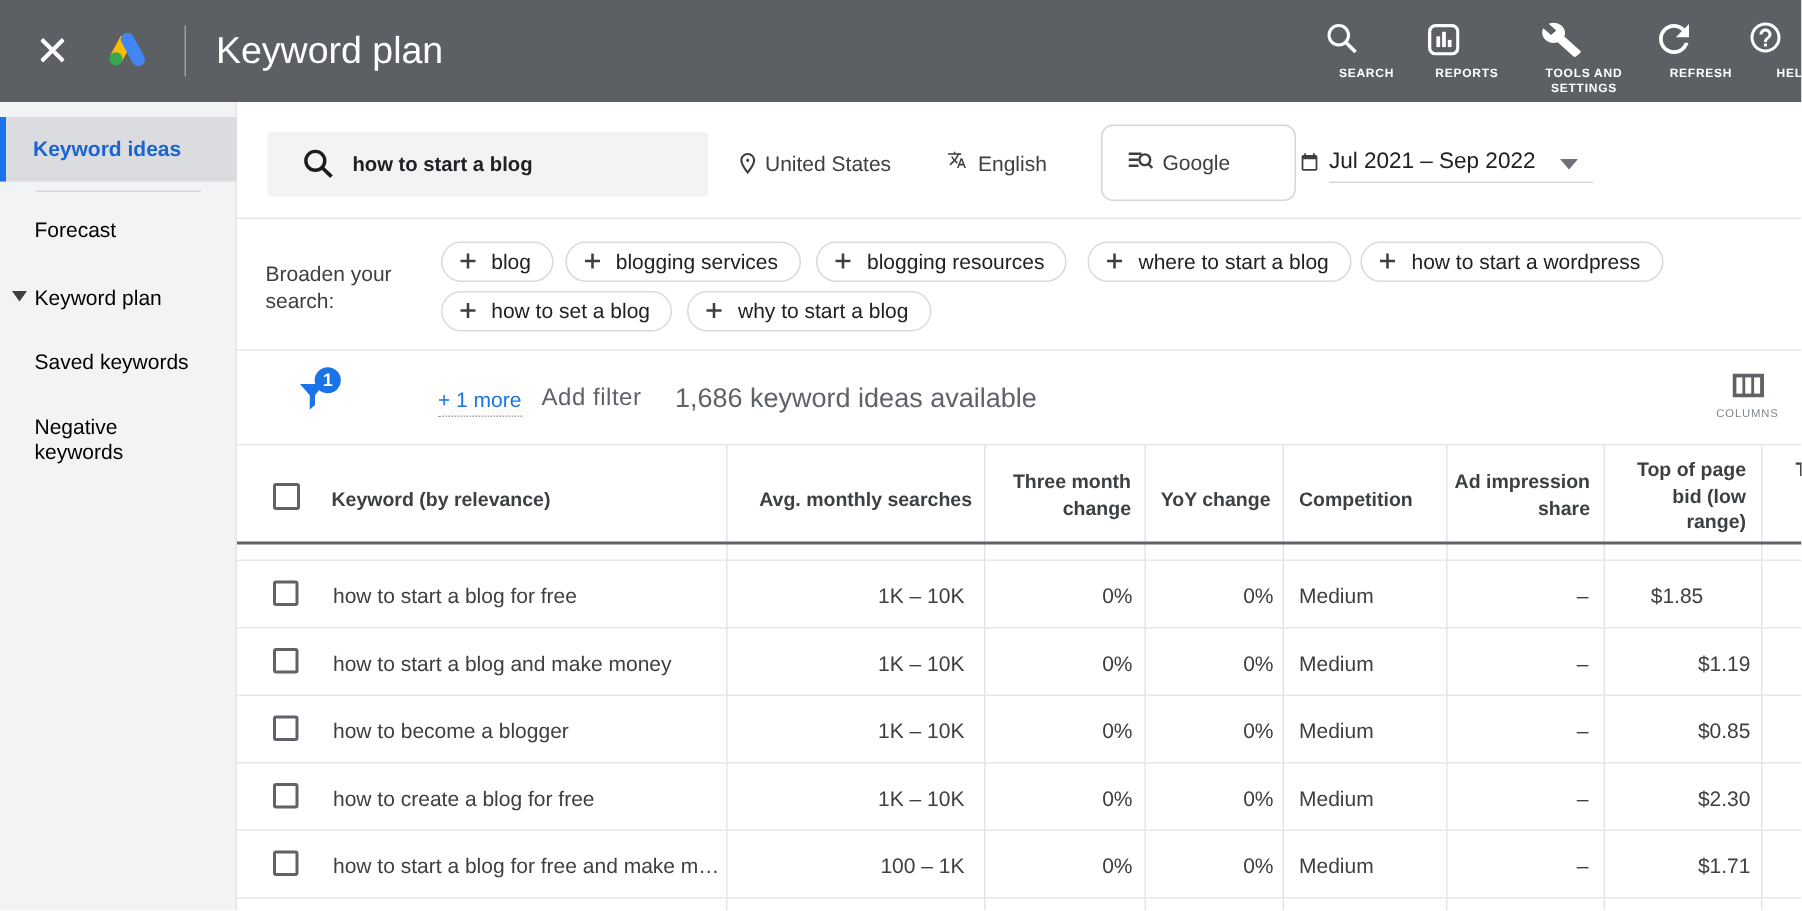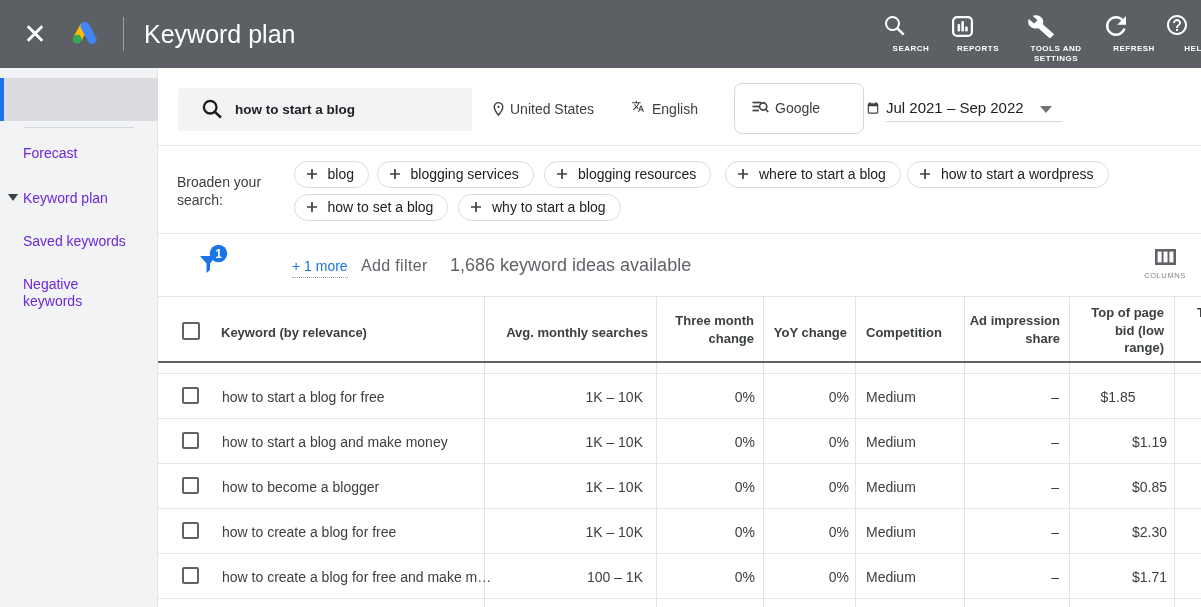--- a/index.html
+++ b/index.html
@@ -12,21 +12,21 @@
   .tb-title { position:absolute; left:144px; top:21.5px; font-size:25px; line-height:25px; color:#fff; }
   .tb-div { position:absolute; left:123px; top:17px; width:1px; height:34px; background:#9aa0a6; }
   .tb-label { position:absolute; top:44px; font-size:8px; font-weight:bold; color:#fff; letter-spacing:0.5px; line-height:10px; text-align:center;margin-left:16px; }
 
   
   .sidebar { position:absolute; left:0; top:68px; width:158px; height:539px; background:#f1f3f4; border-right:1px solid #e3e5e8; }
   .nav-sel { position:absolute; left:0; top:10px; width:158px; height:43px; background:#dadce0; }
   .nav-sel .bar { position:absolute; left:0; top:0; width:4px; height:43px; background:#1a73e8; }
   .nav-sel .txt { position:absolute; left:22px; top:0; line-height:43px; font-size:14px; font-weight:bold; color:#1a65d0; }
   .nav-div { position:absolute; left:24px; top:59px; width:110px; height:1px; background:#d5d8db; }
-  .nav { position:absolute; left:23px; font-size:14px; color:#6d28d9; }
+  .nav { position:absolute; left:23px; font-size:14px; color:#000000; }
   .nav-tri { position:absolute; left:8px; width:0; height:0; border-left:5.5px solid transparent; border-right:5.5px solid transparent; border-top:7px solid #3c4043; }
 
   
   .hline { position:absolute; background:#e4e6e8; height:1px; }
   .searchbox { position:absolute; left:178px; top:88px; width:294px; height:43px; background:#f1f3f4; border-radius:3px; }
   .searchbox .txt { position:absolute; left:57px; top:0; line-height:43px; font-size:13.5px; font-weight:bold; color:#202124; }
   .pill { position:absolute; font-size:14px; color:#3c4043; }
   .gbtn { position:absolute; left:734px; top:83px; width:130px; height:51px; border:1px solid #d4d7da; border-radius:8px; }
   .date-txt { position:absolute; left:886px; top:99px; font-size:15px; color:#202124; }
   .date-line { position:absolute; left:886px; top:121px; width:176px; height:1px; background:#d5d8db; }
@@ -91,20 +91,21 @@
 
   <svg class="abs" style="left:1165.4px;top:13px" width="24" height="24" viewBox="0 0 24 24">
     <path fill="#fff" d="M11 18h2v-2h-2v2zm1-16C6.48 2 2 6.48 2 12s4.48 10 10 10 10-4.48 10-10S17.52 2 12 2zm0 18c-4.41 0-8-3.59-8-8s3.59-8 8-8 8 3.59 8 8-3.59 8-8 8zm0-14c-2.21 0-4 1.79-4 4h2c0-1.1.9-2 2-2s2 .9 2 2c0 2-3 1.75-3 5h2c0-2.25 3-2.5 3-5 0-2.21-1.79-4-4-4z"></path>
   </svg>
   <div class="tb-label" style="left:1155px;width:50px">HELP</div>
 </div>
 
 <div class="sidebar">
   <div class="nav-sel">
       <div class="bar"></div>
+      <div class="txt">Keyword ideas</div>
     </div>
   <div class="nav-div"></div>
   <div class="nav" style="top:77px">Forecast</div>
   <div class="nav-tri" style="top:126px"></div>
   <div class="nav" style="top:122px">Keyword plan</div>
   <div class="nav" style="top:165px">Saved keywords</div>
   <div class="nav" style="top:208px; line-height:17px">Negative<br>keywords</div>
 </div>
 
 <div class="searchbox">
@@ -243,20 +244,20 @@
 <div class="td" style="left:222px;top:524px">how to create a blog for free</div>
 <div class="td" style="left:484px;top:524px;width:159px;text-align:right">1K – 10K</div>
 <div class="td" style="left:656px;top:524px;width:99px;text-align:right">0%</div>
 <div class="td" style="left:763px;top:524px;width:86px;text-align:right">0%</div>
 <div class="td" style="left:866px;top:524px">Medium</div>
 <div class="td" style="left:964px;top:524px;width:95px;text-align:right">–</div>
 <div class="td" style="left:1069px;top:524px;width:98px;text-align:right">$2.30</div>
 <div class="rline" style="top:553px"></div>
 
 <div class="cb" style="left:182px;top:567px;width:17px;height:17px"></div>
-<div class="td" style="left:222px;top:569px">how to create a blog for free and make m…</div>
+<div class="td" style="left:222px;top:569px">how to start a blog for free and make m…</div>
 <div class="td" style="left:484px;top:569px;width:159px;text-align:right">100 – 1K</div>
 <div class="td" style="left:656px;top:569px;width:99px;text-align:right">0%</div>
 <div class="td" style="left:763px;top:569px;width:86px;text-align:right">0%</div>
 <div class="td" style="left:866px;top:569px">Medium</div>
 <div class="td" style="left:964px;top:569px;width:95px;text-align:right">–</div>
 <div class="td" style="left:1069px;top:569px;width:98px;text-align:right">$1.71</div>
 <div class="rline" style="top:598px"></div>
 
 </body></html>

